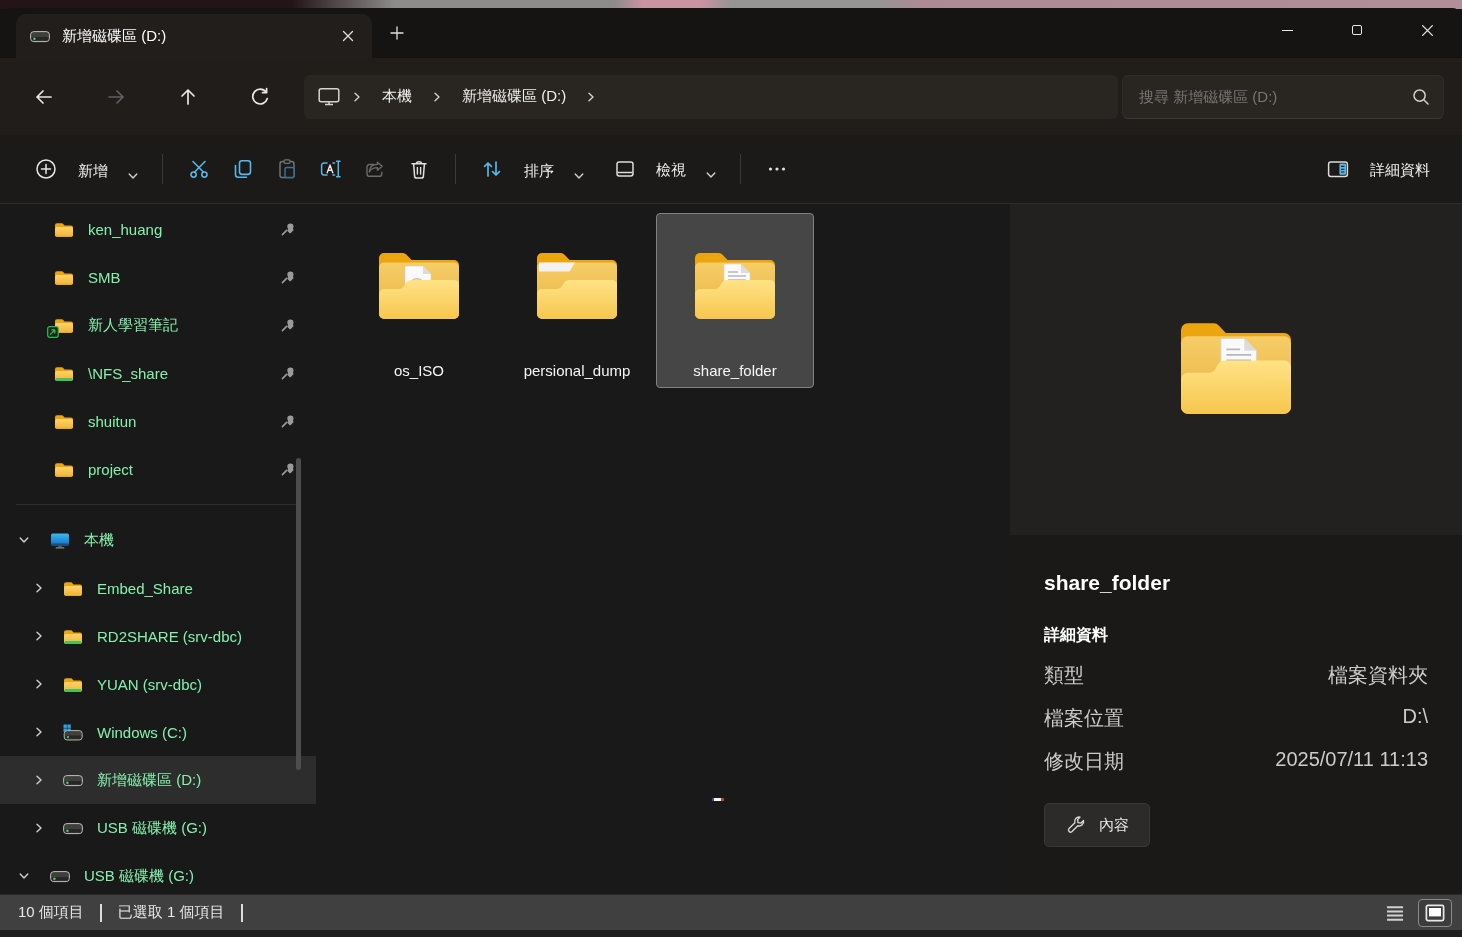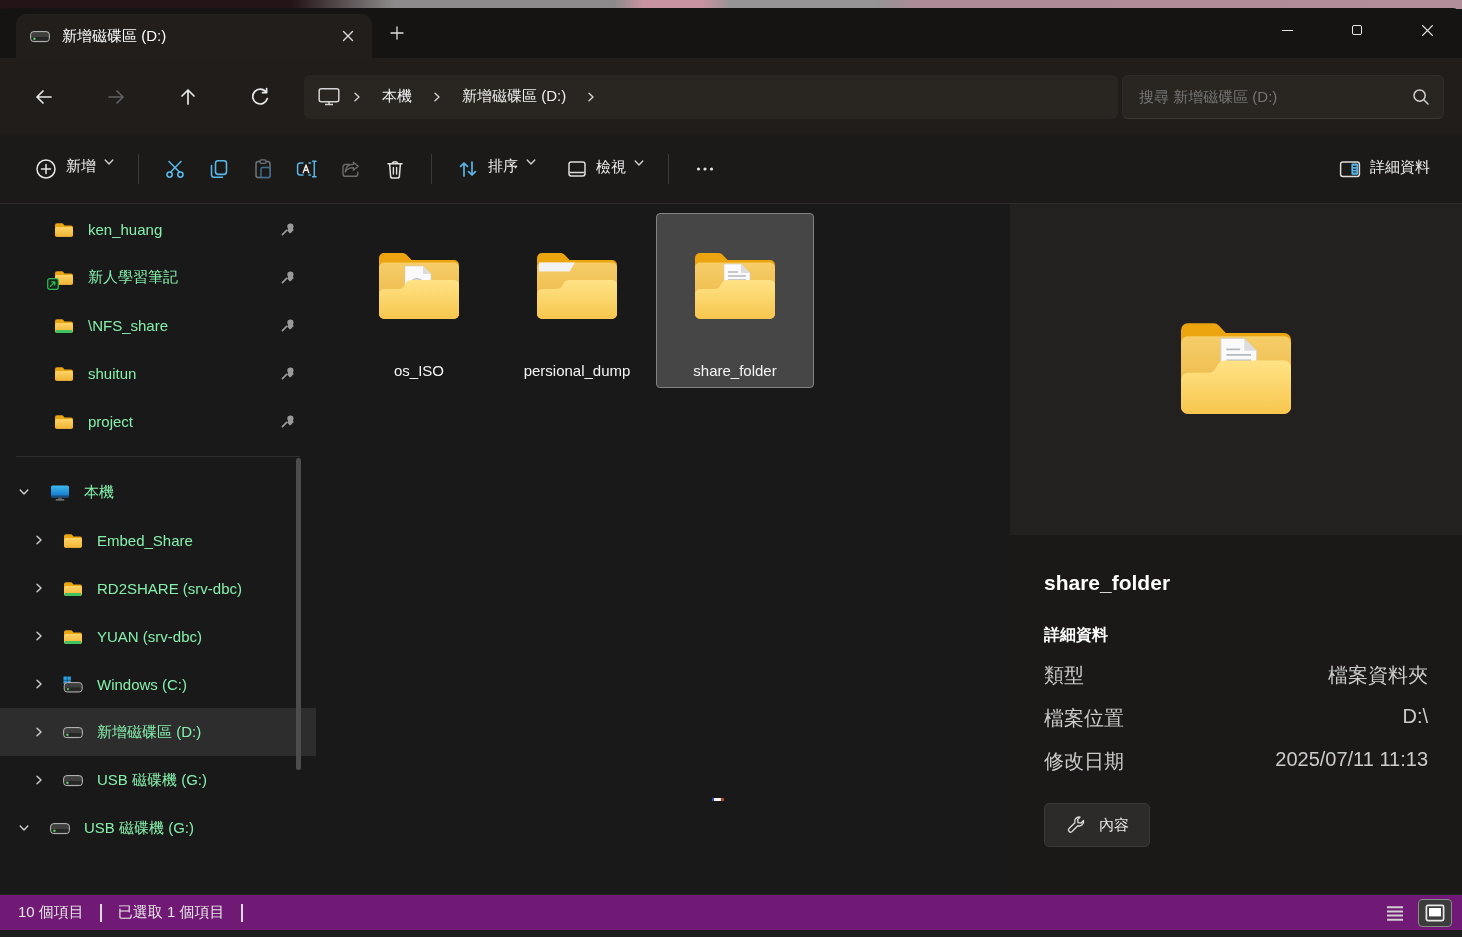--- a/index.html
+++ b/index.html
@@ -37,21 +37,21 @@
     display:flex;align-items:center;padding:0 14px;gap:12px;min-width:0;}
   .crumb{font-size:15px;color:#f0f0f0;padding:4px 8px;border-radius:4px;white-space:nowrap;}
   .searchbox{width:322px;height:44px;margin-left:4px;background:#292622;border-radius:6px;
     border:1px solid #2f2c29;border-bottom-color:#3c3935;display:flex;align-items:center;padding:0 12px 0 16px;flex:none;}
   .searchbox input{flex:1;background:none;border:none;outline:none;color:#ababab;font-size:15px;
     font-family:inherit;min-width:0;}
 
   
   .toolbar{height:69px;background:#1c1a19;border-bottom:1px solid #2d2d2d;display:flex;align-items:center;
     padding:0 22px 0 24px;flex:none;}
-  .tool{display:flex;align-items:flex-start;gap:8px;padding:8px 10px;border-radius:4px;font-size:15px;color:#f0f0f0;}
+  .tool{display:flex;align-items:flex-end;gap:20px;padding:8px 10px;border-radius:4px;font-size:15px;color:#f0f0f0;}
   .toolico{width:44px;height:40px;border-radius:4px;}
   .tsep{width:1px;height:30px;background:#3a3a3a;margin:0 14px;flex:none;}
   .spacer{flex:1;}
 
   
   .bodyrow{flex:1;display:flex;min-height:0;background:#191919;}
 
   
   .sidebar{width:316px;flex:none;position:relative;overflow:hidden;padding-top:1px;}
   .srow{height:48px;display:flex;align-items:center;font-size:15px;color:#86efac;position:relative;padding-right:14px;}
@@ -85,21 +85,21 @@
   .preview{height:331px;background:#232120;display:flex;align-items:center;justify-content:center;flex:none;}
   .dinfo{padding:36px 34px 0 34px;}
   .dtitle{font-size:21px;font-weight:bold;color:#fff;}
   .dsection{font-size:16px;font-weight:bold;color:#fff;margin-top:30px;}
   .drow{display:flex;justify-content:space-between;font-size:20px;color:#cbcbcb;margin-top:16px;}
   .drow .dval{color:#cbcbcb;}
   .propbtn{margin-top:28px;display:inline-flex;align-items:center;gap:12px;background:#2d2b2a;
     border:1px solid #3a3836;border-radius:5px;padding:10px 20px;color:#eaeaea;font-size:15px;cursor:default;font-family:inherit;}
 
   
-  .statusbar{height:36px;background:#701a75;border-top:1px solid #272727;display:flex;align-items:center;
+  .statusbar{height:36px;background:#404040;border-top:1px solid #272727;display:flex;align-items:center;
     padding:0 10px 0 18px;font-size:15px;color:#e6e6e6;flex:none;}
   .sdiv{width:2px;height:18px;background:#dcdcdc;margin:0 16px;flex:none;}
   .viewtoggle{margin-left:auto;display:flex;align-items:center;gap:6px;}
   .vbtn{width:34px;height:28px;display:flex;align-items:center;justify-content:center;border-radius:4px;
     border:1px solid transparent;background:none;}
   .vbtn.selected{background:#3c3c3c;border-color:#8a8a8a;}
 
   svg{display:block;}
 </style>
 </head>
@@ -472,20 +472,33 @@
 
     <div class="sidebar">
 
       <div class="srow lvl-pin">
         <span class="sicon">
             <svg width="20" height="17">
               <use href="#i-folder-sm"></use>
             </svg>
           </span>
         <span class="slabel">ken_huang</span>
+        <span class="pin">
+            <svg width="16" height="16">
+              <use href="#i-pin"></use>
+            </svg>
+          </span>
+      </div>
+      <div class="srow lvl-pin">
+        <span class="sicon">
+            <svg width="20" height="17">
+              <use href="#i-folder-sm"></use>
+            </svg>
+          </span>
+        <span class="slabel">SMB</span>
         <span class="pin">
             <svg width="16" height="16">
               <use href="#i-pin"></use>
             </svg>
           </span>
       </div>
       <div class="srow lvl-pin">
         <span class="sicon">
           <svg width="20" height="17">
               <use href="#i-folder-sm"></use>

